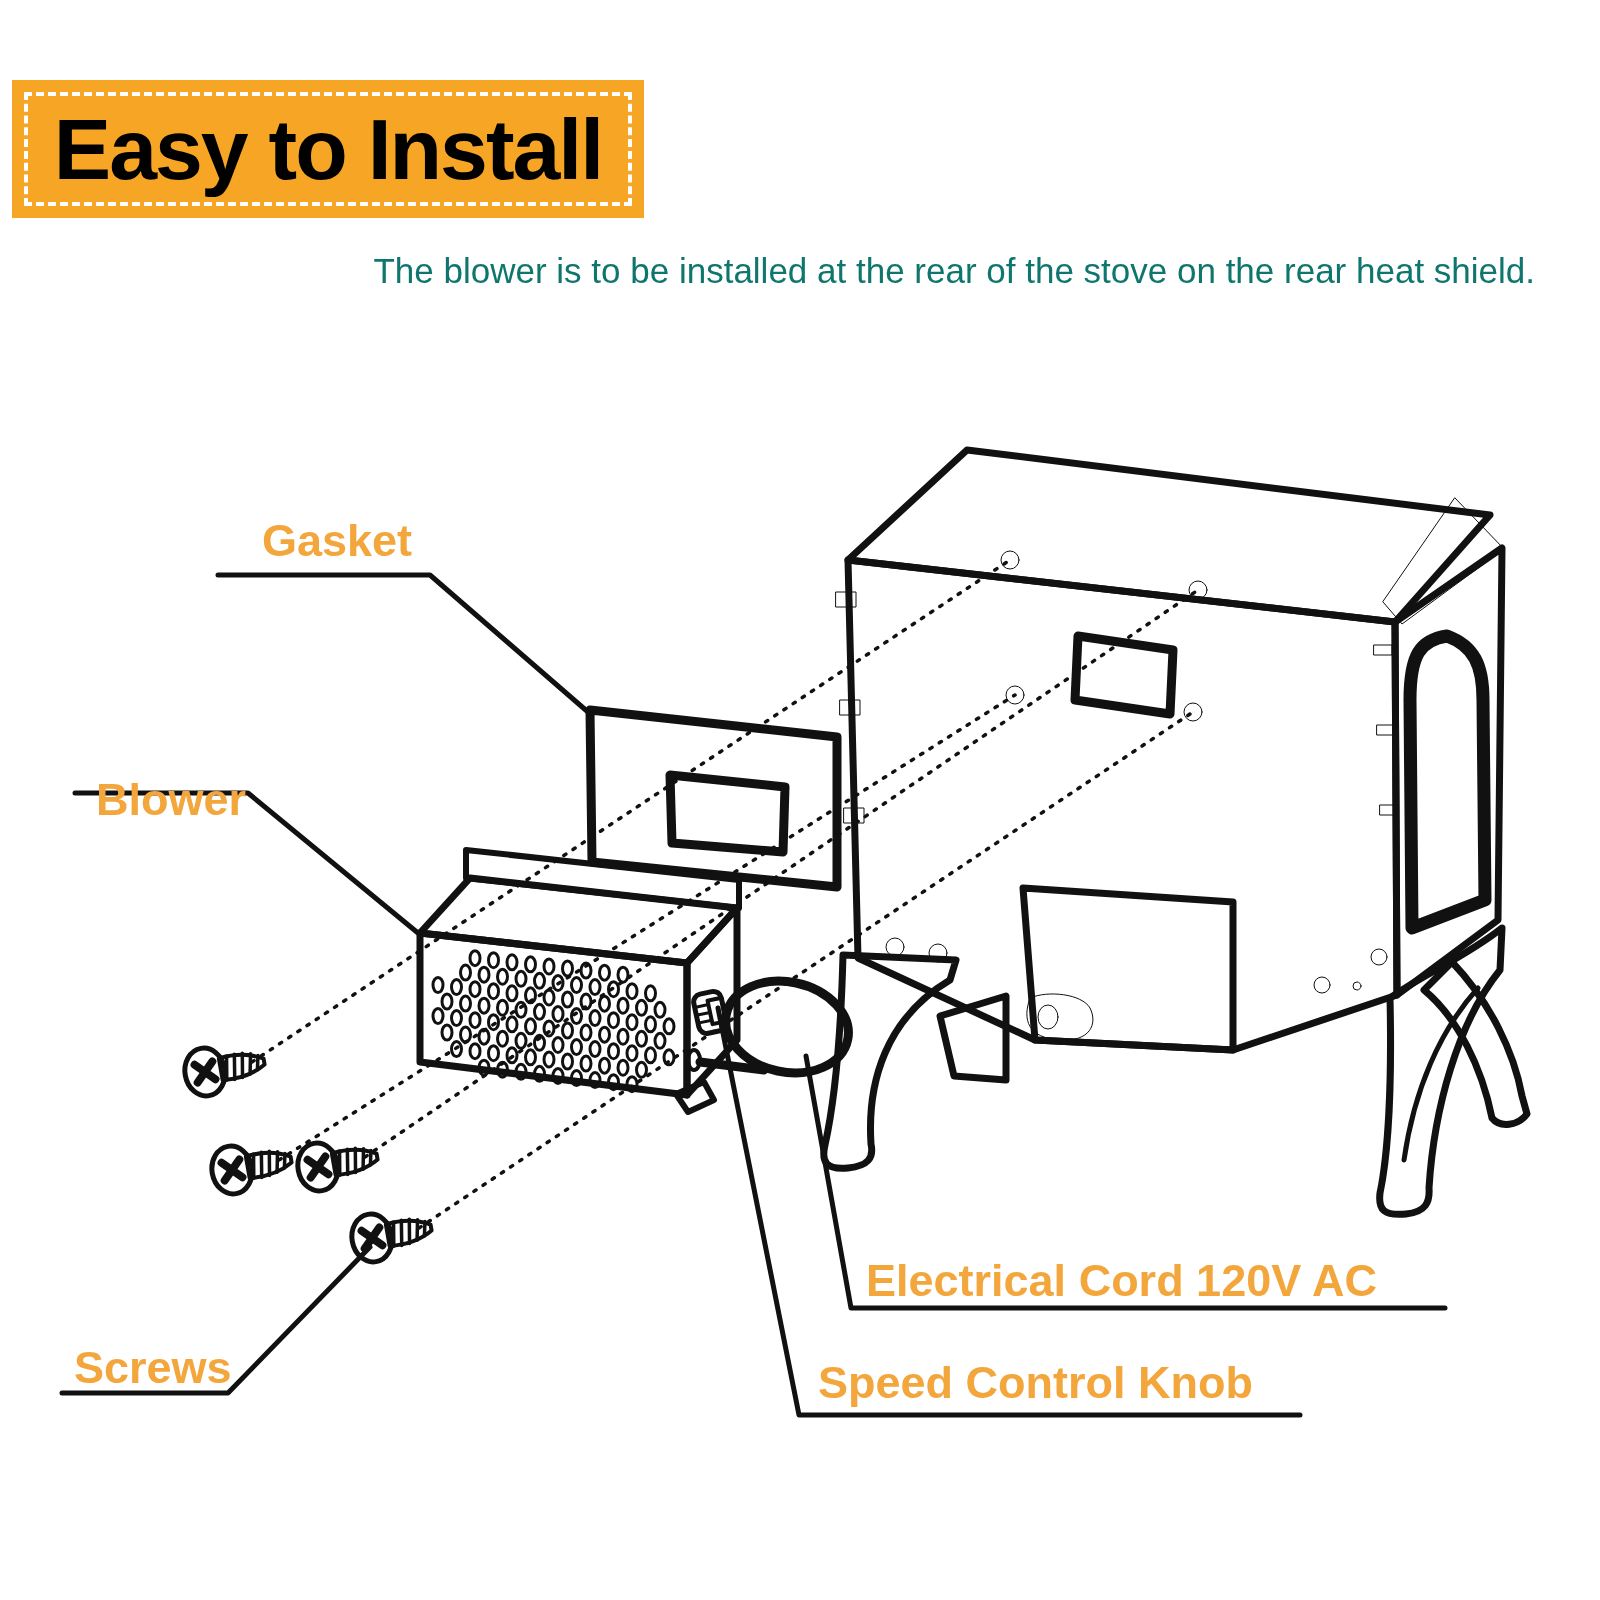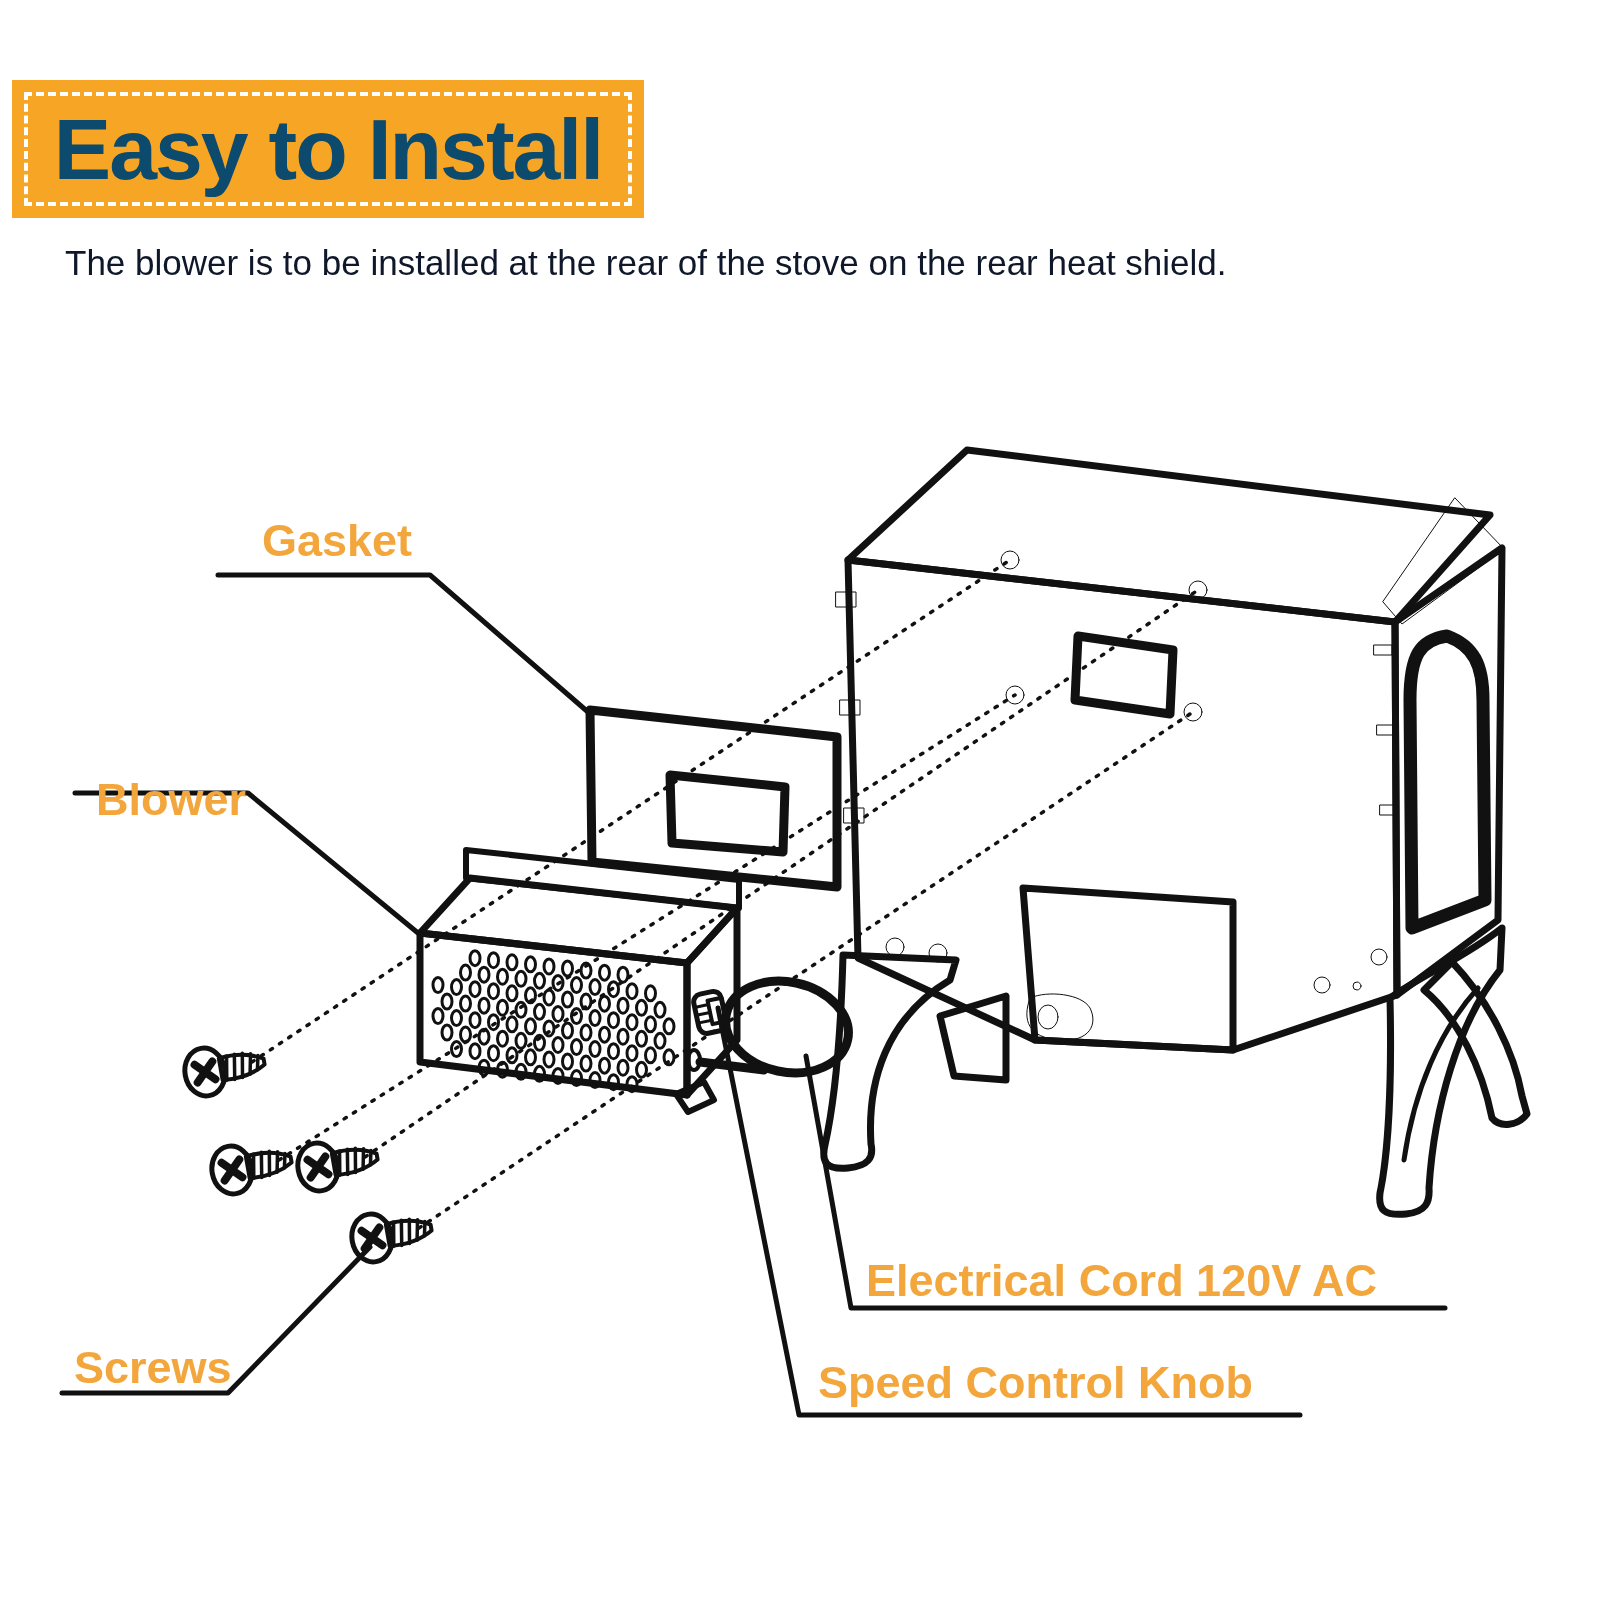--- a/index.html
+++ b/index.html
@@ -7,25 +7,25 @@
     --label-orange:#F2A63C;
     --ink:#111111;
   }
   html,body{margin:0;padding:0;background:#fff;}
   #canvas{position:relative;width:1600px;height:1600px;background:#fff;overflow:hidden;
           font-family:"Liberation Sans",sans-serif;}
   
   .banner{position:absolute;left:12px;top:80px;width:632px;height:138px;
           background:var(--orange);display:flex;align-items:center;justify-content:center;}
   .banner-inner{position:absolute;inset:12px;border:4px dashed #ffffff;}
-  .banner-text{position:relative;color:#0c4a6e;font-weight:bold;font-size:86px;
+  .banner-text{position:relative;color:#000000;font-weight:bold;font-size:86px;
                letter-spacing:-2px;line-height:1;white-space:nowrap;}
   
-  .desc{position:absolute;left:65px;top:236px;width:1470px;color:#0f172a;
-        font-size:35px;line-height:53px;font-weight:400;}
+  .desc{position:absolute;left:65px;top:244px;width:1470px;color:#0f766e;
+        font-size:35px;line-height:53px;font-weight:400;text-align:right;}
   
   svg.diagram{position:absolute;left:0;top:0;width:1600px;height:1600px;}
   svg.diagram path, svg.diagram line, svg.diagram ellipse, svg.diagram rect, svg.diagram circle{
     fill:none;stroke:var(--ink);stroke-linejoin:round;stroke-linecap:round;}
   .s5{stroke-width:5}.s6{stroke-width:6}.s7{stroke-width:7}.s9{stroke-width:9}.s13{stroke-width:13}
   .fw{fill:#ffffff}
   .fk{fill:var(--ink);stroke:none}
   .dot{fill:var(--ink);stroke:none}
   .holew{fill:#ffffff;stroke:none}
   .dotted{stroke-width:3.5;stroke-dasharray:2.5 8.5}

